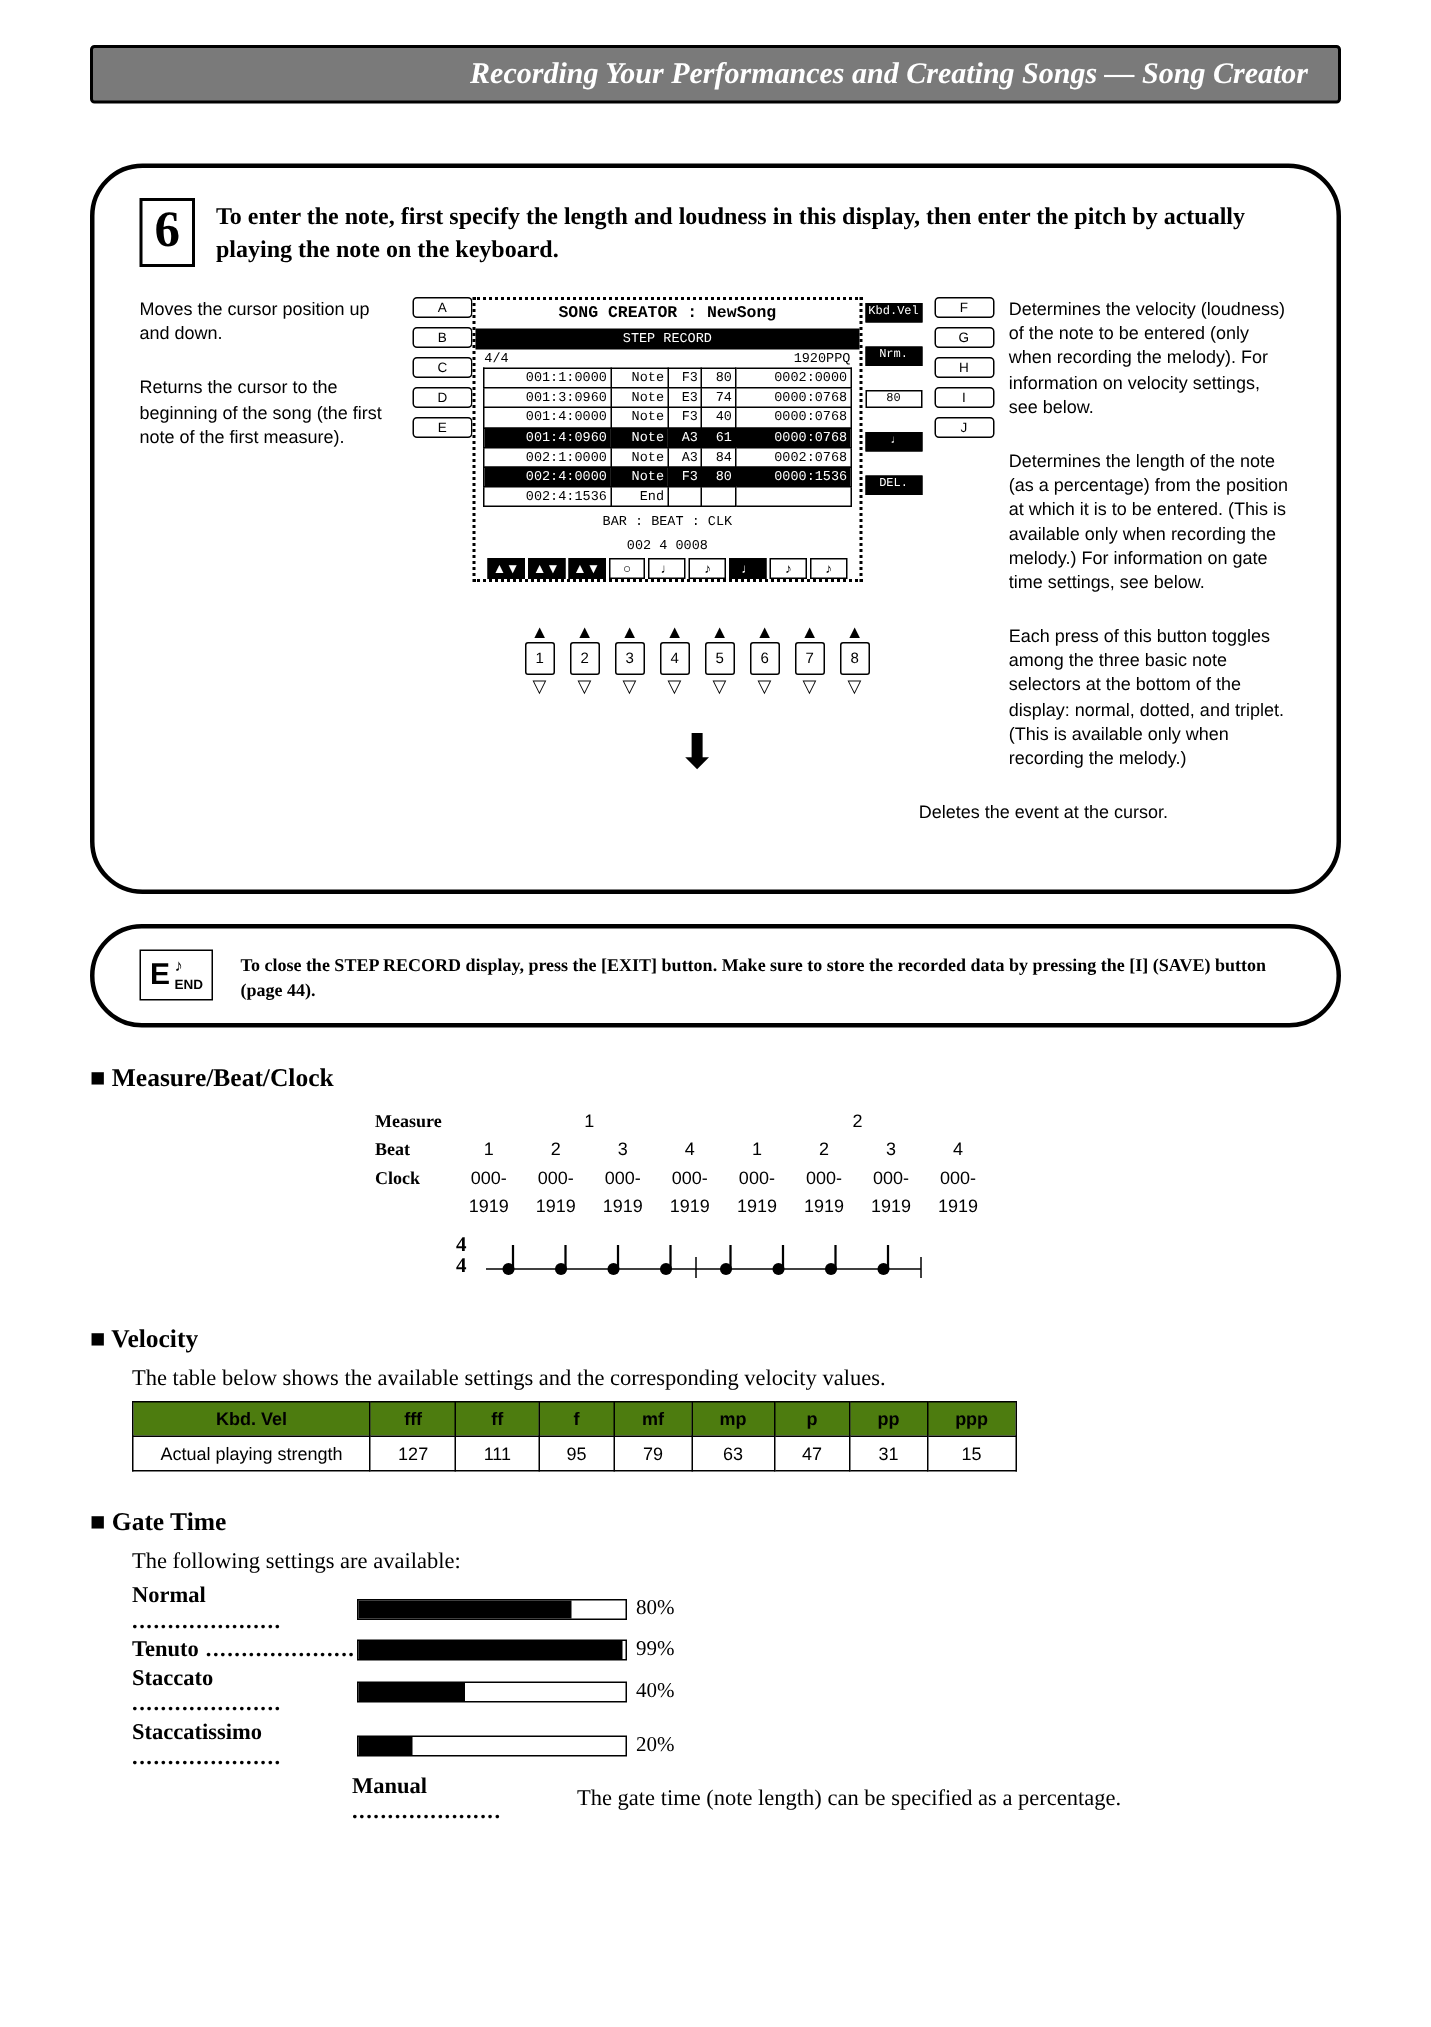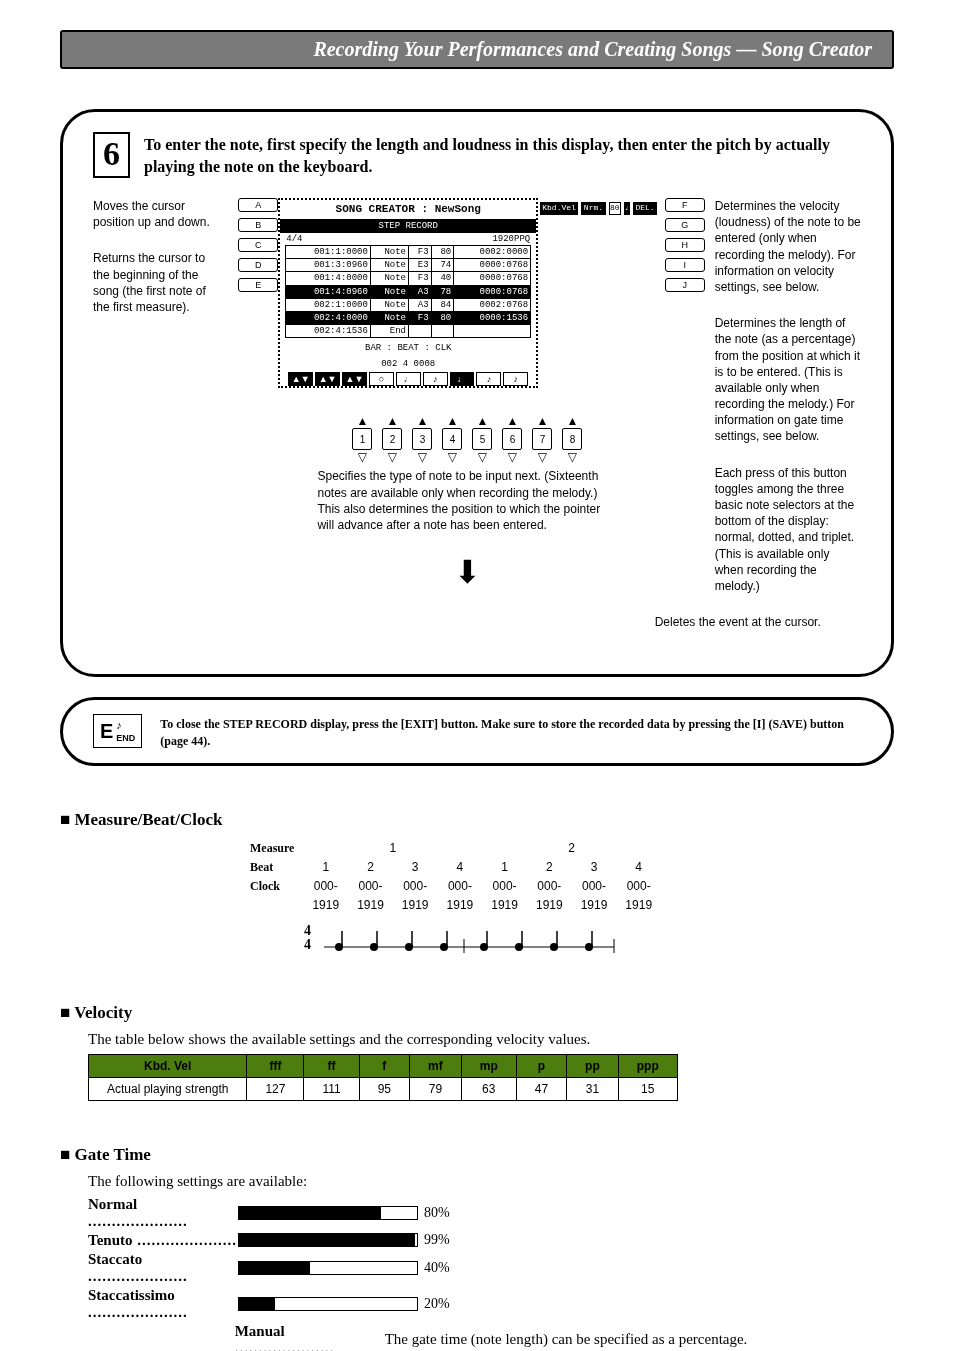--- a/index.html
+++ b/index.html
@@ -32,21 +32,21 @@
   .note-grid { display:flex; gap:10px; justify-content:center; margin:20px 0 6px 0; }
   .key-unit { display:flex; flex-direction:column; align-items:center; gap:2px; }
   .arrow { font-size:12px; line-height:10px; }
   .key { border:1.5px solid #000; border-radius:2px; width:20px; height:22px; font-size:10px; display:flex; align-items:center; justify-content:center; }
   .mid-caption { font-family: Arial, sans-serif; font-size:12px; text-align:left; width: 300px; margin: 6px auto 0 auto; line-height:1.35; }
   .big-arrow { text-align:center; font-size:32px; margin-top: 18px; }
   .panel2 { border:3px solid #000; border-radius:35px; padding:14px 30px; display:flex; gap:18px; align-items:flex-start; }
   .end-icon { border:1.5px solid #000; padding:4px 6px; font-family: Arial, sans-serif; font-size:11px; font-weight:bold; display:flex; align-items:center; gap:3px; }
   .end-icon .big { font-size:20px; line-height:20px; }
   .end-text { font-family:"Georgia", serif; font-weight:bold; font-size:12px; line-height:1.35; padding-top:2px; }
-  .section { margin-top: 44px; }
+  .section { margin-top: 24px; }
   .sec-head { font-family: "Georgia", serif; font-weight:bold; font-size:17px; margin-bottom: 8px; }
   .sec-head::before { content:"■ "; }
   .sec-sub { font-family: "Times New Roman", serif; font-size:15px; margin: 0 0 6px 28px; }
   .mbc-table { margin: 8px 0 0 180px; font-family: "Georgia", serif; font-size:13px; }
   .mbc-table td { padding: 1px 8px; text-align:center; font-family: Arial, sans-serif; font-size:12px; }
   .mbc-table td.lbl { font-family:"Georgia",serif; font-weight:bold; text-align:left; }
   .mbc-staff { margin-left: 244px; margin-top:4px; }
   .vel-table { border-collapse: collapse; margin: 6px 0 0 28px; font-family: Arial, sans-serif; font-size:12px; }
   .vel-table th, .vel-table td { border:1px solid #000; padding:4px 18px; text-align:center; }
   .vel-table th { background:#4d7c0f; font-weight:bold; }
@@ -126,21 +126,21 @@
                     <td>001:4:0000</td>
                     <td>Note</td>
                     <td>F3</td>
                     <td>40</td>
                     <td>0000:0768</td>
                   </tr>
               <tr class="row-inv">
                     <td>001:4:0960</td>
                     <td>Note</td>
                     <td>A3</td>
-                    <td>78</td>
+                    <td>61</td>
                     <td>0000:0768</td>
                   </tr>
               <tr>
                     <td>002:1:0000</td>
                     <td>Note</td>
                     <td>A3</td>
                     <td>84</td>
                     <td>0002:0768</td>
                   </tr>
               <tr class="row-inv">
@@ -166,21 +166,21 @@
               <div class="b inv">▲▼</div>
               <div class="b inv">▲▼</div>
               <div class="b">○</div>
               <div class="b">♩</div>
               <div class="b">♪</div>
               <div class="b inv">♩</div>
               <div class="b">♪</div>
               <div class="b">♪</div>
             </div>
           </div>
-          <div style="display:flex;flex-direction:row;gap:3px;margin:4px 0 0 2px;font-family:'Courier New',monospace;font-size:8px;">
+          <div style="display:flex;flex-direction:column;gap:16px;margin:4px 0 0 2px;font-family:'Courier New',monospace;font-size:8px;">
             <div style="border:1px solid #000;background:#000;color:#fff;padding:0 1px;">Kbd.Vel</div>
             <div style="border:1px solid #000;background:#000;color:#fff;padding:0 2px;">Nrm.</div>
             <div style="border:1px solid #000;text-align:center;">80</div>
             <div style="border:1px solid #000;background:#000;color:#fff;text-align:center;">♩</div>
             <div style="border:1px solid #000;background:#000;color:#fff;padding:0 1px;">DEL.</div>
           </div>
           <div class="side-buttons" style="margin-left:8px;">
             <div class="sbtn">
                 <span>F</span>
               </div>
@@ -235,21 +235,20 @@
               <div class="key">7</div>
               <div class="arrow">▽</div>
             </div>
           <div class="key-unit">
               <div class="arrow">▲</div>
               <div class="key">8</div>
               <div class="arrow">▽</div>
             </div>
         </div>
 
-        <div class="mid-caption">Specifies the type of note to be input next. (Sixteenth notes are available only when recording the melody.) This also determines the position to which the pointer will advance after a note has been entered.</div>
         <div class="big-arrow">⬇</div>
       </div>
 
       <div class="col-right">
         <div class="callout">Determines the velocity (loudness) of the note to be entered (only when recording the melody). For information on velocity settings, see below.</div>
         <div class="callout">Determines the length of the note (as a percentage) from the position at which it is to be entered. (This is available only when recording the melody.) For information on gate time settings, see below.</div>
         <div class="callout">Each press of this button toggles among the three basic note selectors at the bottom of the display: normal, dotted, and triplet. (This is available only when recording the melody.)</div>
         <div class="callout" style="margin-left:-60px;">Deletes the event at the cursor.</div>
       </div>
     </div>

